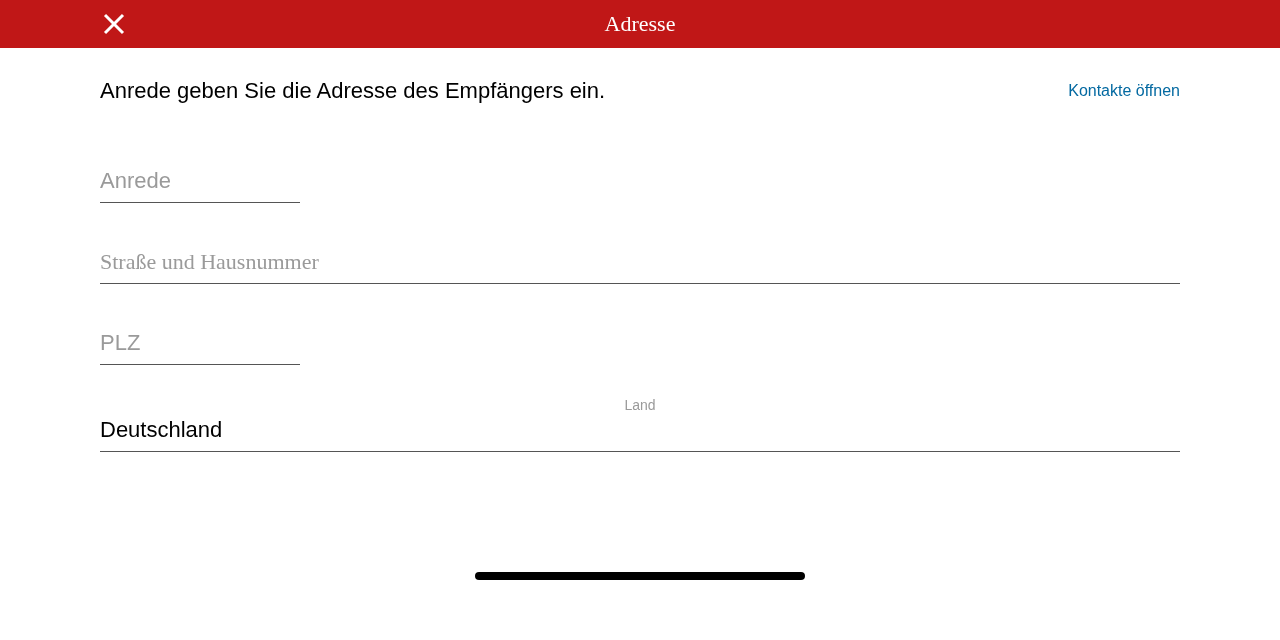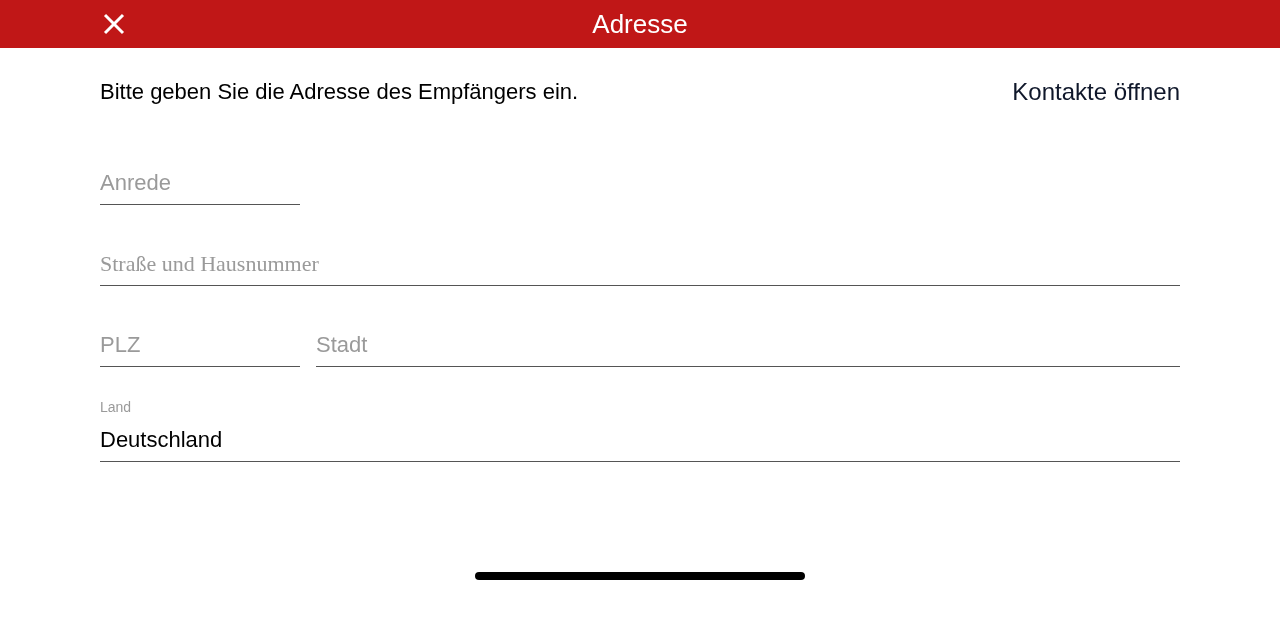--- a/index.html
+++ b/index.html
@@ -20,56 +20,58 @@
     transform: translateY(-50%);
     cursor: pointer;
     width: 28px;
     height: 28px;
     display: flex;
     align-items: center;
     justify-content: center;
   }
   .close-btn svg { stroke: #fff; stroke-width: 3; }
   .header-title {
-    font-size: 26px;
+    font-size: 22px;
     font-weight: 400;
     color: #fff;
+    font-family: Liberation Serif, serif;
   }
   .content {
     padding: 0 100px;
   }
   .top-row {
     display: flex;
     justify-content: space-between;
     align-items: center;
     padding-top: 30px;
     padding-bottom: 8px;
   }
   .instruction {
     font-size: 22px;
     color: #000;
     font-weight: 500;
   }
   .contacts-link {
-    font-size: 24px;
-    color: #0f172a;
+    font-size: 16px;
+    color: #0369a1;
     cursor: pointer;
   }
   .form {
     padding-top: 50px;
   }
   .row {
     display: flex;
     gap: 16px;
     margin-bottom: 40px;
   }
   .field {
     display: flex;
     flex-direction: column;
     position: relative;
+    align-items: center;
   }
   .field input {
     border: none;
     border-bottom: 1px solid #555;
     font-size: 22px;
     padding: 6px 0 8px 0;
     outline: none;
     background: transparent;
     color: #000;
     width: 100%;
@@ -83,21 +85,21 @@
     color: #9a9a9a;
     margin-bottom: -2px;
   }
   .anrede { width: 200px; }
   .vorname { width: 420px; }
   .nachname { flex: 1; }
   .firma { flex: 1; }
   .strasse { flex: 1; font-family: Liberation Serif, serif; }
   .plz { width: 200px; }
   .stadt { flex: 1; }
-  .land { flex: 1; gap: 8px; }
+  .land { flex: 1; }
   .row-land { margin-bottom: 10px; margin-top: -8px; }
   .home-indicator {
     position: absolute;
     bottom: 60px;
     left: 50%;
     transform: translateX(-50%);
     width: 330px;
     height: 8px;
     background: #000;
     border-radius: 4px;
@@ -113,21 +115,21 @@
       <svg width="24" height="24" viewBox="0 0 24 24" fill="none">
         <line x1="3" y1="3" x2="21" y2="21"></line>
         <line x1="21" y1="3" x2="3" y2="21"></line>
       </svg>
     </div>
     <div class="header-title">Adresse</div>
   </div>
 
   <div class="content">
     <div class="top-row">
-      <div class="instruction">Bitte geben Sie die Adresse des Empfängers ein.</div>
+      <div class="instruction">Anrede geben Sie die Adresse des Empfängers ein.</div>
       <div class="contacts-link">Kontakte öffnen</div>
     </div>
 
     <div class="form">
 
       <div class="row">
         <div class="field anrede">
           <input type="text" placeholder="Anrede" value="" style="">
         </div>
       </div>
@@ -136,23 +138,20 @@
       <div class="row">
         <div class="field strasse">
           <input type="text" placeholder="Straße und Hausnummer" style="">
         </div>
       </div>
 
       <div class="row">
         <div class="field plz">
           <input type="text" placeholder="PLZ" style="">
         </div>
-        <div class="field stadt">
-          <input type="text" placeholder="Stadt" style="">
-        </div>
       </div>
 
       <div class="row row-land">
         <div class="field land">
           <span class="floating-label">Land</span>
           <input type="text" value="Deutschland" style="">
         </div>
       </div>
 
     </div>

